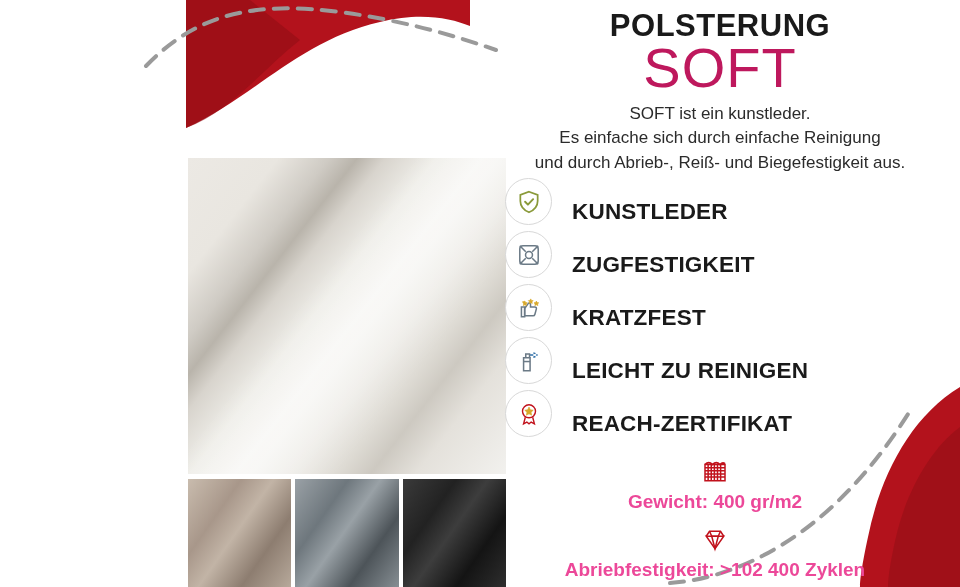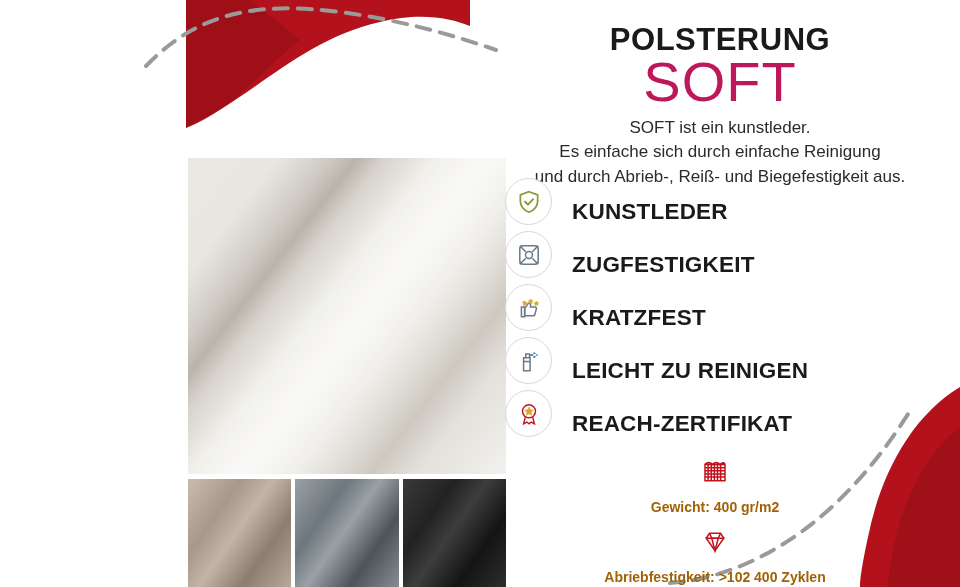--- a/index.html
+++ b/index.html
@@ -12,21 +12,21 @@
   }
   .stage{position:absolute;inset:0;width:960px;height:587px;overflow:hidden;background:#fff;}
 
   
   .ribbon-top{position:absolute;left:0;top:0;width:470px;height:150px;}
   .ribbon-bottom{position:absolute;right:0;bottom:0;width:330px;height:230px;}
   .dash-top{position:absolute;left:140px;top:0;width:360px;height:70px;}
   .dash-bottom{position:absolute;right:40px;bottom:0;width:260px;height:180px;}
 
   
-  .head-wrap{position:absolute;left:490px;top:24px;width:460px;text-align:center;}
+  .head-wrap{position:absolute;left:490px;top:10px;width:460px;text-align:center;}
   .h-pol{
     font-size:31px;font-weight:bold;letter-spacing:.5px;color:#1a1a1a;line-height:1.05;
   }
   .h-soft{
     font-size:56px;font-weight:normal;color:#be185d;line-height:.95;margin-top:-2px;
     letter-spacing:1px;
   }
   .subtitle{
     margin-top:8px;font-size:17px;color:#2b2b2b;line-height:1.45;font-weight:500;
   }
@@ -68,21 +68,21 @@
     display:flex;align-items:center;justify-content:center;flex:0 0 45px;background:#fff;
   }
   .feat .lbl{
     margin-left:20px;font-size:22.5px;font-weight:bold;color:#1a1a1a;letter-spacing:.2px;
   }
 
   
   .specs{position:absolute;left:505px;top:455px;width:420px;text-align:center;}
   .spec{margin-bottom:10px;}
   .spec .sic{height:34px;display:flex;align-items:center;justify-content:center;}
-  .spec .stxt{font-size:14px;font-weight:bold;color:#a16207;margin-top:10px;}
+  .spec .stxt{font-size:19px;font-weight:bold;color:#ec4899;margin-top:2px;}
 </style>
 </head>
 <body>
 
 <div class="stage">
 
   <svg class="ribbon-top" viewBox="0 0 470 150">
     <path d="M186,0 L186,128 C250,100 300,40 380,22 C420,12 450,18 470,26 L470,0 Z" fill="#b3121c"></path>
     <path d="M186,0 L186,128 C230,112 262,70 300,40 L250,0 Z" fill="#8e0d14" opacity=".55"></path>
   </svg>

